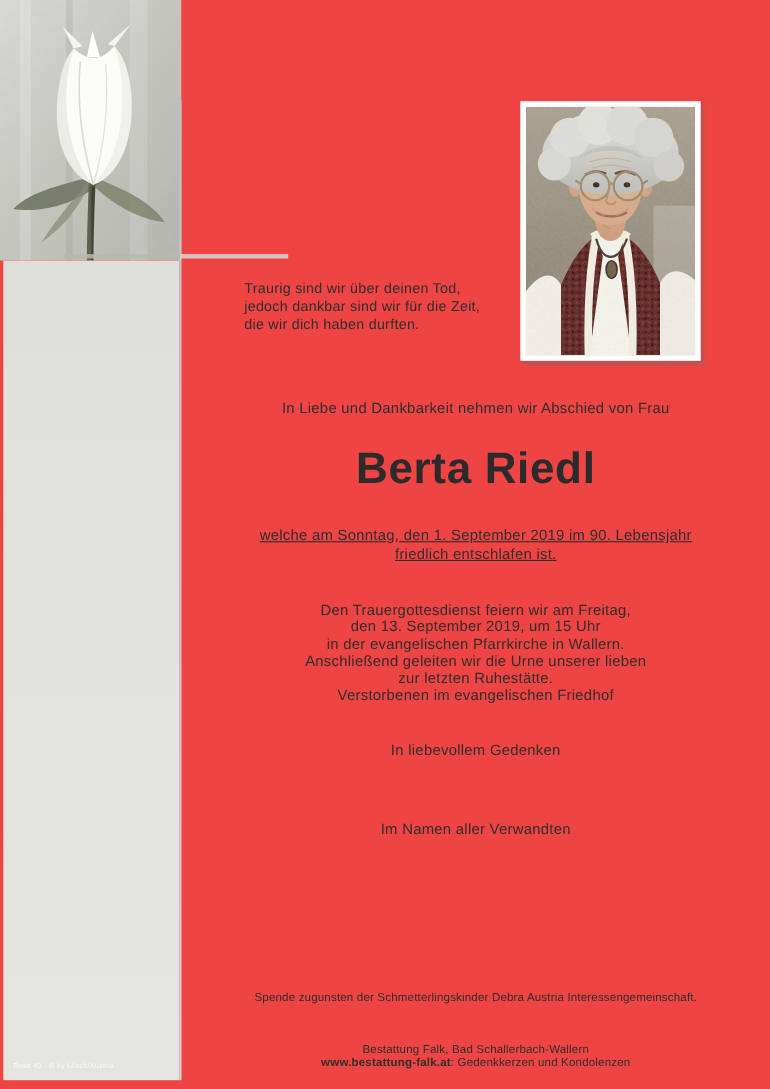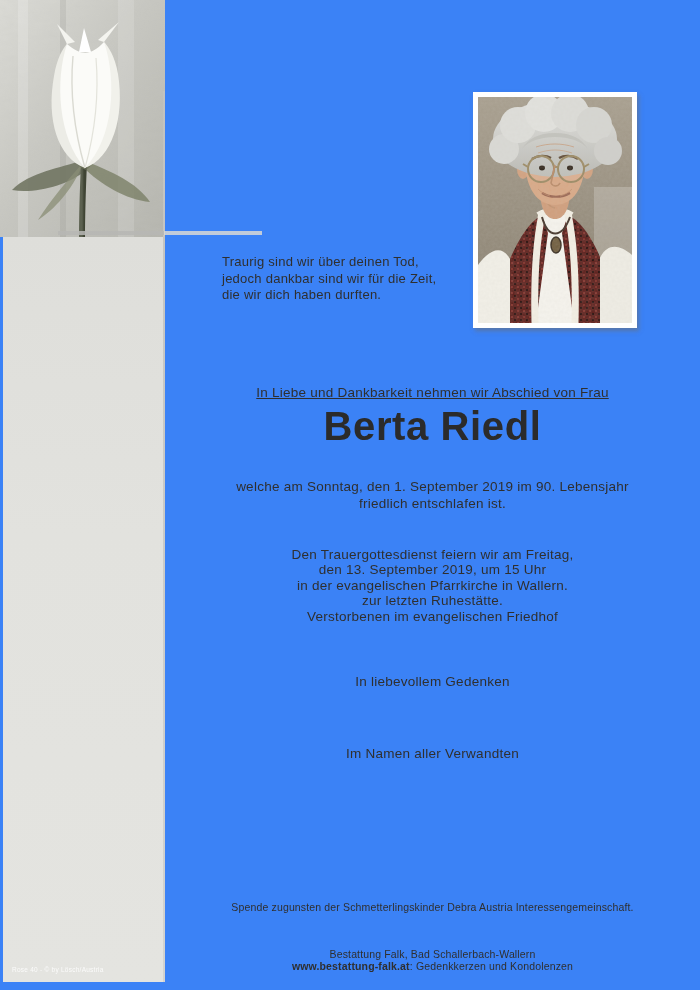--- a/index.html
+++ b/index.html
@@ -1,17 +1,17 @@
 <!DOCTYPE html>
 <html><head>
 <meta charset="utf-8">
 <style>
   html,body { margin:0; padding:0; background:#ffffff; }
   .page {
-    position:relative; width:700px; height:990px; background:#3b82f6;
+    position:relative; width:700px; height:990px; background:#ef4444;
     font-family:"Liberation Sans", sans-serif; color:#2f2f2f; overflow:hidden;
   }
   
   .rose-photo { position:absolute; left:0; top:0; width:165px; height:237px; }
   .gray-band  { position:absolute; left:3px; top:237px; width:160px; height:745px;
                 background:linear-gradient(180deg,#dededa 0%,#e2e2de 40%,#e4e4e0 100%); }
   .v-line { position:absolute; left:163px; top:91px; width:2px; height:891px;
             background:linear-gradient(180deg,#c2c2bf,#d3d3d0); }
   .h-line { position:absolute; left:58px; top:231px; width:204px; height:4px;
             background:linear-gradient(90deg,#b7b7b4 0 52%,#d8d8d5 52% 100%); opacity:.85; }
@@ -21,23 +21,23 @@
   
   .portrait-frame { position:absolute; left:473px; top:92px; width:154px; height:226px;
                     background:#fff; padding:5px;
                     box-shadow:2px 2.5px 4px rgba(110,110,110,.55); }
   .portrait-frame svg { display:block; }
 
   
   .txt { letter-spacing:.25px; }
   .quote { position:absolute; left:222px; top:254px; font-size:13px; line-height:16.5px; }
   .ccol  { position:absolute; left:165px; width:535px; text-align:center; }
-  .intro      { top:385px; font-size:13.5px;text-decoration:underline; }
+  .intro      { top:363px; font-size:13.5px; }
   .name       { top:404px; font-size:40px; font-weight:bold; letter-spacing:.6px; color:#2b2b2b; }
-  .passing    { top:478px; font-size:13.5px; line-height:17px; }
+  .passing    { top:478px; font-size:13.5px; line-height:17px;text-decoration:underline; }
   .service    { top:527px; font-size:13.5px; line-height:15.4px;margin-top:20px; }
   .remember   { top:674px; font-size:13.5px;text-align:center; }
   .family     { top:746px; font-size:13.5px; font-weight:normal; }
   .donation   { top:901px; font-size:10.5px; line-height:13.5px; letter-spacing:.15px; }
   .funeral    { top:948px; font-size:10.5px; line-height:12px;  letter-spacing:.15px; }
   .bold { font-weight:bold; }
 </style>
 </head>
 <body>
 
@@ -182,20 +182,21 @@
 
   <div class="ccol passing txt">
     <div>welche am Sonntag, den 1. September 2019 im 90. Lebensjahr</div>
     <div>friedlich entschlafen ist.</div>
   </div>
 
   <div class="ccol service txt">
     <div>Den Trauergottesdienst feiern wir am Freitag,</div>
     <div>den 13. September 2019, um 15 Uhr</div>
     <div>in der evangelischen Pfarrkirche in Wallern.</div>
+    <div>Anschließend geleiten wir die Urne unserer lieben</div>
     <div>zur letzten Ruhestätte.</div>
     <div>Verstorbenen im evangelischen Friedhof</div>
   </div>
 
   <div class="ccol remember txt">In liebevollem Gedenken</div>
   <div class="ccol family txt">Im Namen aller Verwandten</div>
 
   <div class="ccol donation txt">
     <div>Spende zugunsten der Schmetterlingskinder Debra Austria Interessengemeinschaft.</div>
   </div>

